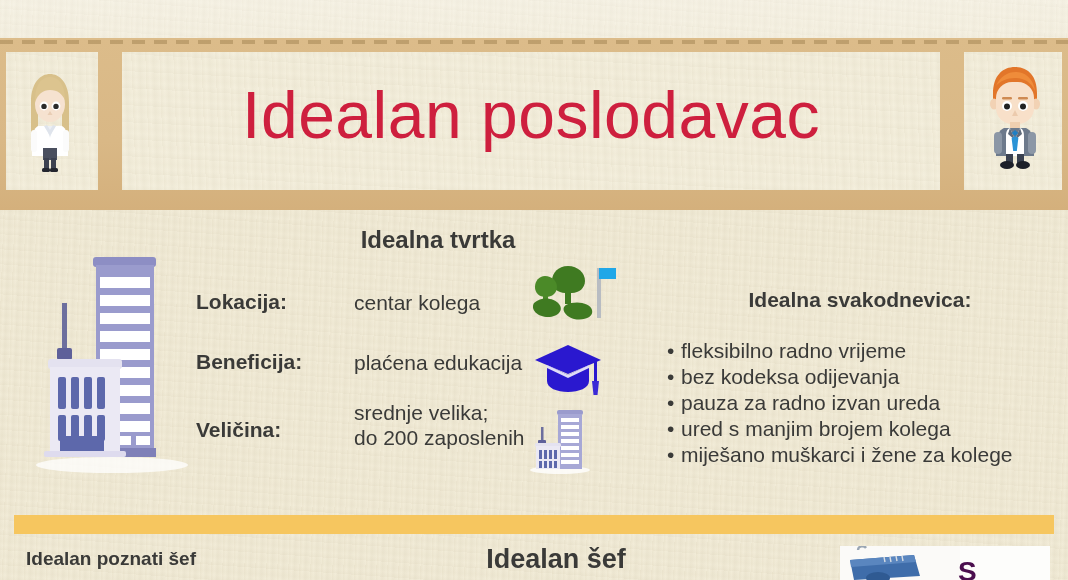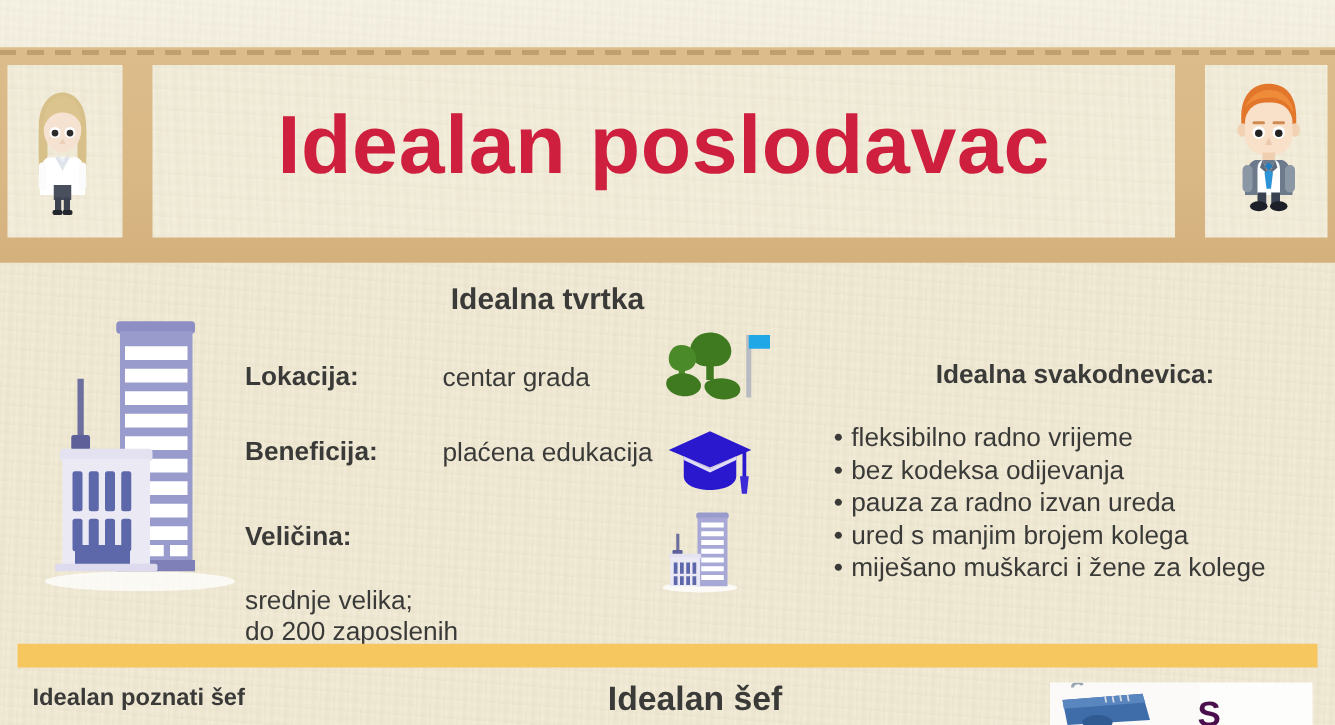--- a/index.html
+++ b/index.html
@@ -59,21 +59,21 @@
   .slide-title {
     position: absolute;
     left: 122px;
     top: 52px;
     width: 818px;
     height: 125px;
     display: flex;
     align-items: center;
     justify-content: center;
     font-size: 66px;
-    font-weight: 700;
+    font-weight: 400;
     letter-spacing: 0.5px;
     color: #ce1f3e;
     white-space: nowrap;
     border-radius: 32px;
   }
 
   
   .avatar { position: absolute; }
   .avatar svg { display: block; }
   .avatar-left  { left: 18px;  top: 68px; }
@@ -131,21 +131,21 @@
     left: 196px;
     top: 290px;
     width: 330px;
   }
   .spec-row {
     display: flex;
     align-items: flex-start;
     margin-bottom: 22px;
     gap: 26px;
   }
-  .spec-row:last-child { margin-bottom: 0; flex-direction: column; }
+  .spec-row:last-child { margin-bottom: 0; }
   .spec-label {
     width: 132px;
     text-align: left;
     font-size: 21px;
     font-weight: bold;
     color: #3a3a38;
     white-space: nowrap;
   }
   .spec-row.multiline .spec-label { padding-top: 18px; }
   .spec-value {
@@ -397,21 +397,21 @@
         <rect x="17" y="54" width="3" height="7"></rect>
         <rect x="22" y="54" width="3" height="7"></rect>
         <rect x="27" y="54" width="3" height="7"></rect>
       </g>
     </svg>
   </div>
 
   <div class="specs">
     <div class="spec-row r1">
       <div class="spec-label">Lokacija:</div>
-      <div class="spec-value">centar grada</div>
+      <div class="spec-value">centar kolega</div>
     </div>
     <div class="spec-row r2">
       <div class="spec-label">Beneficija:</div>
       <div class="spec-value">plaćena edukacija</div>
     </div>
     <div class="spec-row multiline">
       <div class="spec-label">Veličina:</div>
       <div class="spec-value">srednje velika;
 do 200 zaposlenih</div>
     </div>

